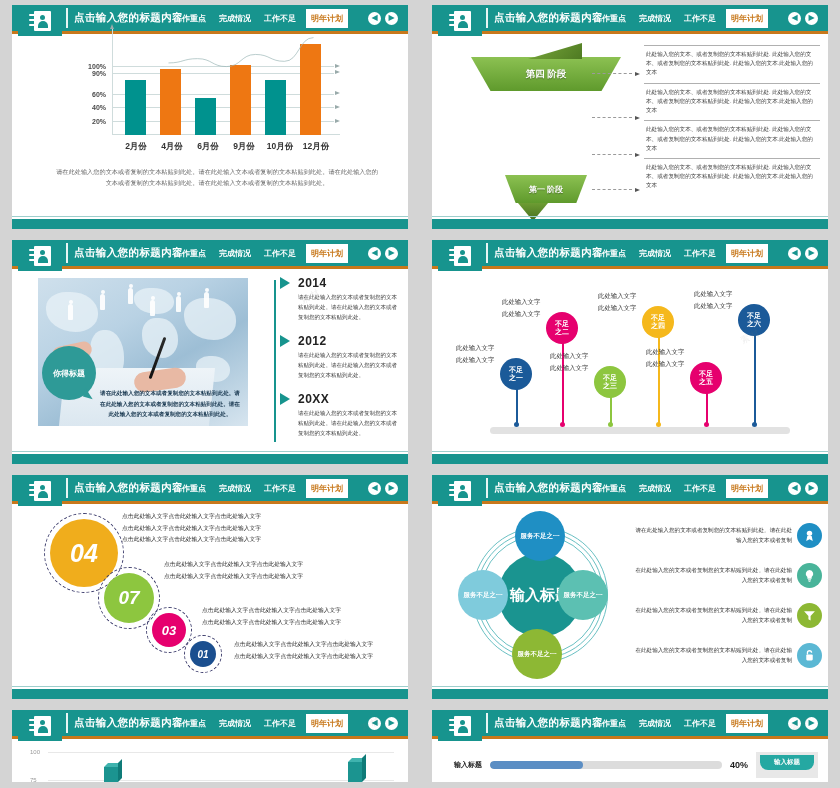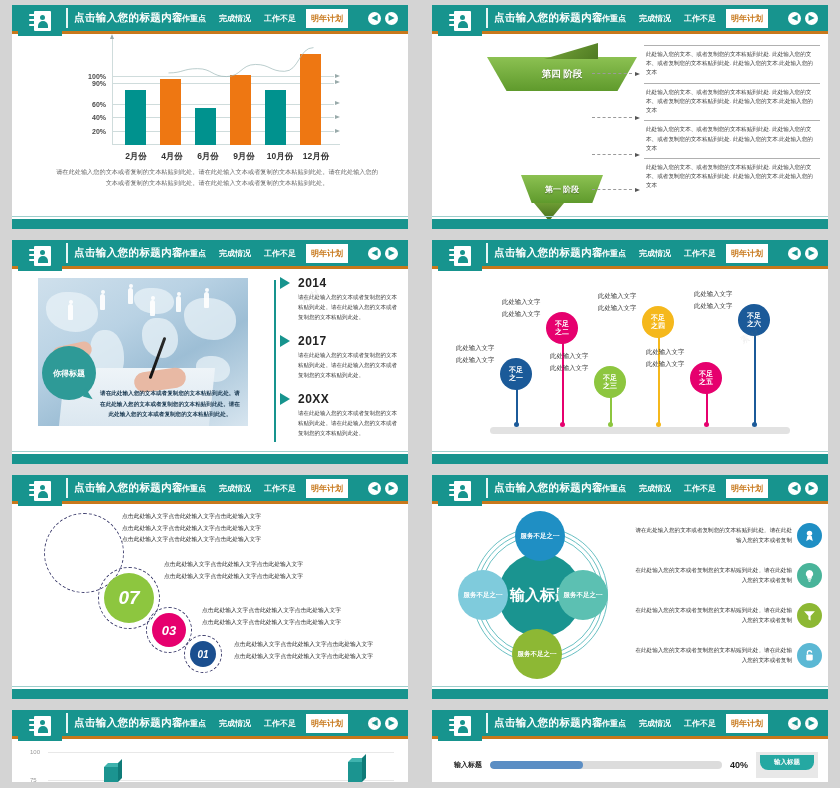--- a/index.html
+++ b/index.html
@@ -105,21 +105,21 @@
     background: #9ecfcd;
   }
   .ftr {
     position: absolute; left: 0; right: 0; bottom: 0; height: 10px;
     background: #17948E;
   }
 
   .body-area { position: relative; width: 100%; height: 188px; }
 
   
-  .chart-wrap { position: absolute; left: 58px; top: 14px; width: 270px; height: 120px; }
+  .chart-wrap { position: absolute; left: 58px; top: 4px; width: 270px; height: 120px; }
   .chart-plot { position: absolute; left: 42px; top: 0; right: 6px; bottom: 20px; }
   .gridline { position: absolute; left: 0; right: 0; height: 1px; background: #cfdcdc; }
   .gridline::after {
     content: ""; position: absolute; right: -6px; top: -2.5px;
     border-left: 5px solid #9aa; border-top: 2.5px solid transparent; border-bottom: 2.5px solid transparent;
   }
   .y-axis { position: absolute; left: 0; top: -6px; bottom: 0; width: 1px; background: #cfdcdc; }
   .y-axis::before {
     content: ""; position: absolute; left: -2.5px; top: -5px;
     border-bottom: 5px solid #9aa; border-left: 2.5px solid transparent; border-right: 2.5px solid transparent;
@@ -135,21 +135,21 @@
   .bar { width: 21px; }
   .xlabels { position: absolute; left: 48px; right: 6px; bottom: 2px; display: flex; }
   .xlab { flex: 1; text-align: center; font-size: 8.5px; font-weight: bold; color: #333; }
   .trend { position: absolute; left: 42px; top: 0; right: 6px; bottom: 20px; }
   .chart-caption {
     position: absolute; left: 44px; right: 30px; top: 136px;
     font-size: 6.2px; color: #6a6a6a; line-height: 1.75; text-align: center;
   }
 
   
-  .funnel { position: absolute; left: 50px; top: 12px; width: 160px; height: 165px; }
+  .funnel { position: absolute; left: 34px; top: 12px; width: 160px; height: 165px; }
   .fstage {
     position: absolute; display: flex; align-items: center; justify-content: center;
     color: #ffffff; font-weight: bold; text-shadow: 0 1px 1px rgba(0,0,0,.35);
   }
   .funnel-lines { position: absolute; left: 160px; top: 12px; width: 48px; height: 165px; }
   .fline { position: absolute; height: 0; border-top: 1px dashed #9a9a9a; left: 0; right: 8px; }
   .fline::after {
     content:""; position:absolute; right:-8px; top:-2.5px;
     border-left: 5px solid #555; border-top: 2.5px solid transparent; border-bottom: 2.5px solid transparent;
   }
@@ -514,21 +514,21 @@
         <div class="tl">
           <div class="tl-bar"></div>
           <div id="tl-items">
               <div class="tl-item" style="top: 0px;">
                 <div class="tl-arrow"></div>
                 <div class="tl-year">2014</div>
                 <div class="tl-txt">请在此处输入您的文本或者复制您的文本粘贴到此处。请在此处输入您的文本或者复制您的文本粘贴到此处。</div>
               </div>
               <div class="tl-item" style="top: 58px;">
                 <div class="tl-arrow"></div>
-                <div class="tl-year">2017</div>
+                <div class="tl-year">2012</div>
                 <div class="tl-txt">请在此处输入您的文本或者复制您的文本粘贴到此处。请在此处输入您的文本或者复制您的文本粘贴到此处。</div>
               </div>
               <div class="tl-item" style="top: 116px;">
                 <div class="tl-arrow"></div>
                 <div class="tl-year">20XX</div>
                 <div class="tl-txt">请在此处输入您的文本或者复制您的文本粘贴到此处。请在此处输入您的文本或者复制您的文本粘贴到此处。</div>
               </div>
             </div>
         </div>
       </div>
@@ -661,20 +661,23 @@
         </div>
         <div class="hdr-nav">
           <span class="navbtn">◀</span>
           <span class="navbtn">▶</span>
         </div>
       </div>
 
       <div class="body-area">
         <div class="nums" id="nums">
             <div class="nring" style="left: 32px; top: 12px; width: 80px; height: 80px;"></div>
+            <div class="ncirc" style="left: 38px; top: 18px; width: 68px; height: 68px; background: rgb(240, 173, 28); font-size: 25px;">
+              <span>04</span>
+            </div>
             <div class="ntext" style="left: 110px; top: 10px;">
               <div>点击此处输入文字点击此处输入文字点击此处输入文字</div>
               <div>点击此处输入文字点击此处输入文字点击此处输入文字</div>
               <div>点击此处输入文字点击此处输入文字点击此处输入文字</div>
             </div>
             <div class="nring" style="left: 86px; top: 66px; width: 62px; height: 62px;"></div>
             <div class="ncirc" style="left: 92px; top: 72px; width: 50px; height: 50px; background: rgb(141, 198, 63); font-size: 19px;">
               <span>07</span>
             </div>
             <div class="ntext" style="left: 152px; top: 58px;">

